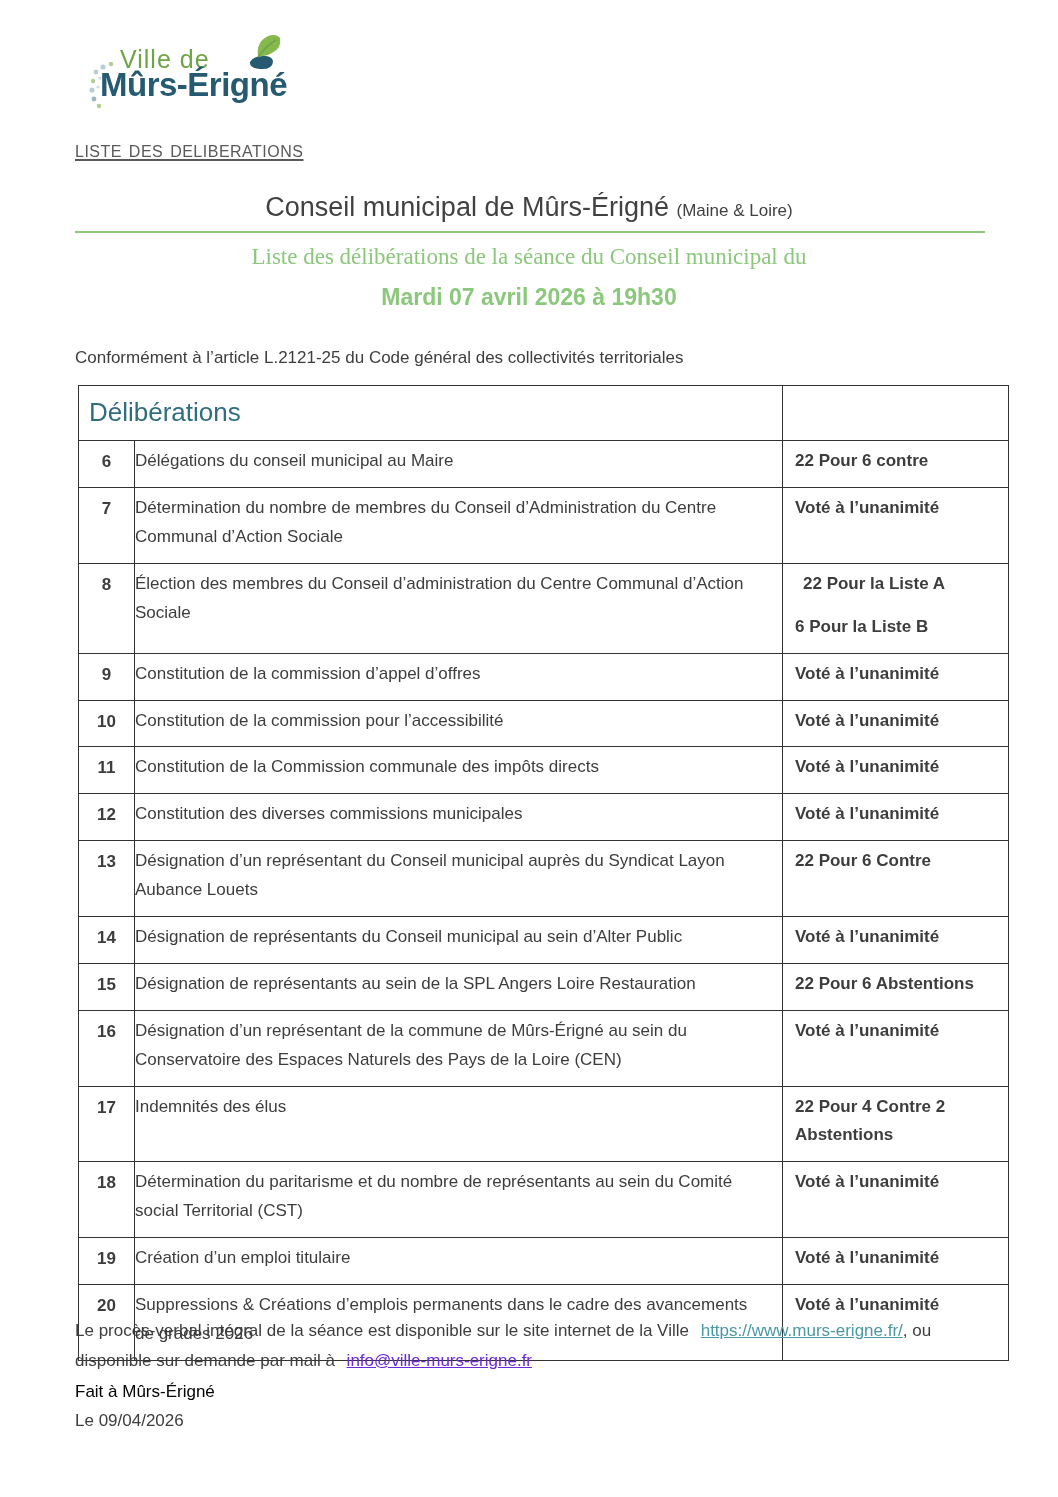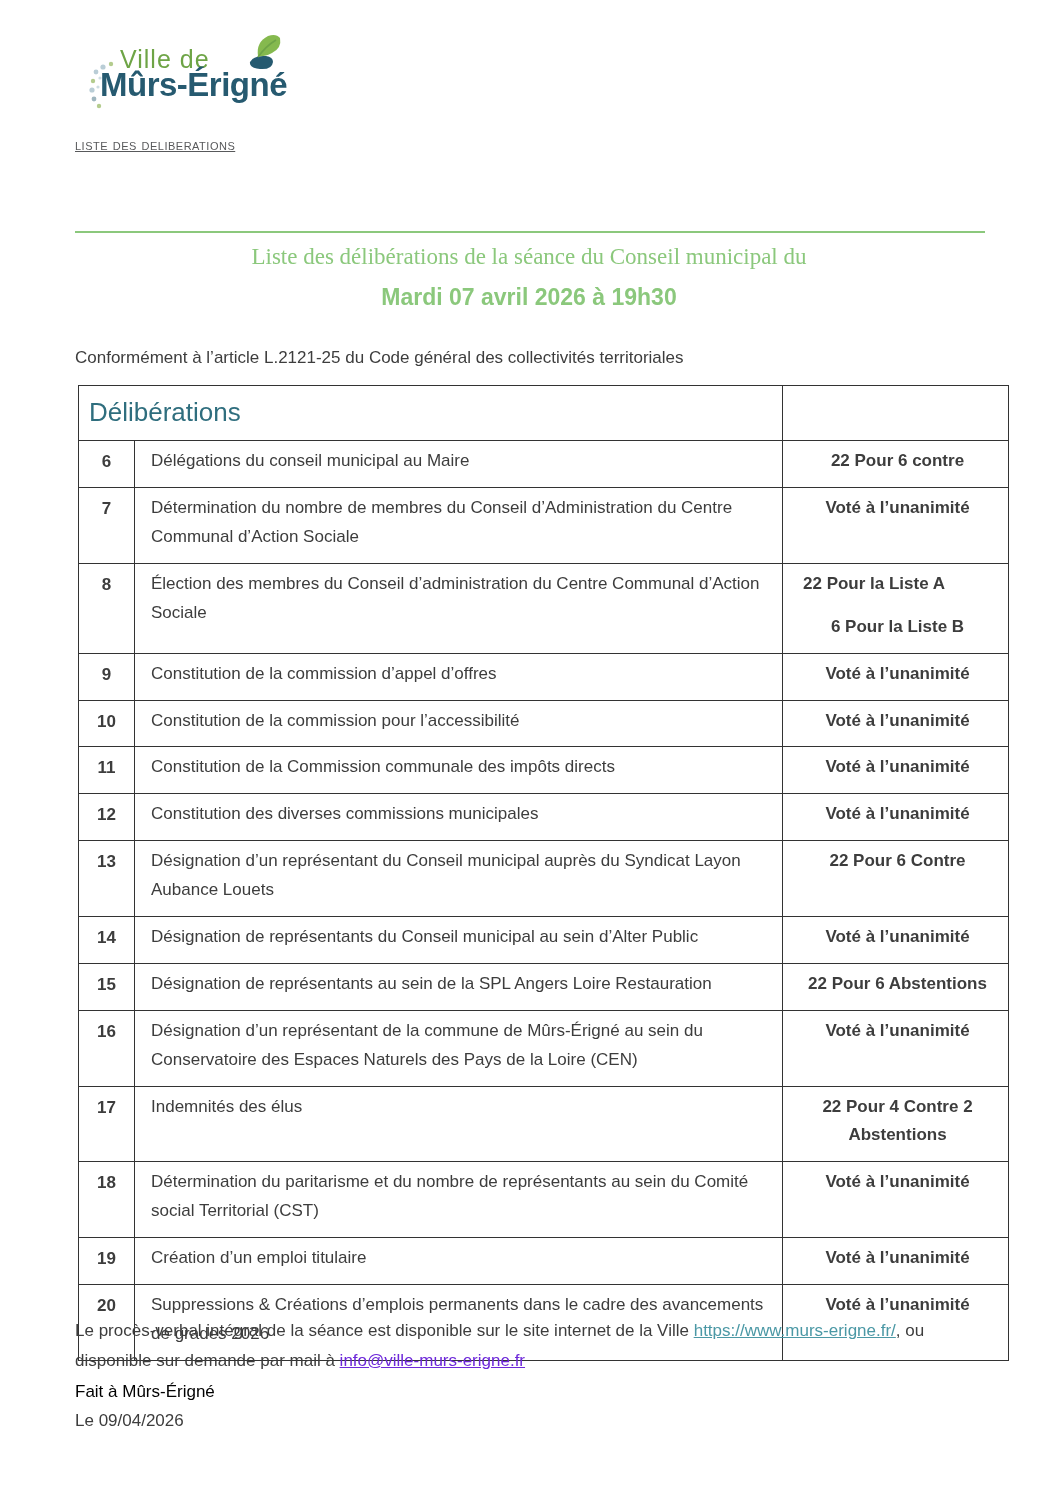--- a/index.html
+++ b/index.html
@@ -23,21 +23,21 @@
   }
   .logo-leaf{position:absolute;left:148px;top:-8px;}
   .logo-name{
     position:absolute;left:12px;top:26px;
     font-size:33px;font-weight:700;letter-spacing:-0.5px;
     color:var(--logo-teal,#265a70);
   }
   
   .doc-link{
     position:absolute;left:75px;top:136px;
-    font-size:15px;letter-spacing:0.5px;
+    font-size:23px;letter-spacing:0.5px;
     font-variant:small-caps;text-transform:lowercase;
     text-decoration:underline;color:#58595b;
   }
   .title{
     position:absolute;left:0;top:192px;width:100%;
     text-align:center;font-size:27px;font-weight:400;color:#414042;
   }
   .title .region{font-size:17px;font-weight:400;color:#414042;}
   .title-rule{
     position:absolute;left:75px;top:231px;width:910px;height:0;
@@ -68,30 +68,30 @@
     border:1px solid #333333;
     vertical-align:top;line-height:1.7;
   }
   td.thead{
     font-size:26px;color:var(--header-teal,#2f6e7e);
     padding:4px 8px 6px 10px;height:32px;font-weight:400;
   }
   td.num{
     text-align:center;font-weight:700;padding:7px 2px 10px;
   }
-  td.label{padding:6px 14px 11px 16px;}
+  td.label{padding:6px 14px 11px 0;}
   td.result{font-weight:700;padding:6px 8px 11px 12px;}
   td.result p{margin:0 0 14px 8px;}
-  td.result p:last-child{margin:0;text-align:center;}
+  td.result p:last-child{margin:0;}
   
   .closing{
     position:absolute;left:75px;top:1316px;width:905px;
     font-size:17px;line-height:1.75;color:#3d3d3d;
   }
-  .closing a{cursor:pointer;}
+  .closing a{cursor:pointer;margin-left:7px;}
   .link-web{color:var(--link-teal,#4b98a5);text-decoration:underline;}
   .link-mail{color:#6d28d9;text-decoration:underline;}
   .place-line{position:absolute;left:75px;top:1382px;font-size:17px;color:#000000;}
   .date-line{position:absolute;left:75px;top:1411px;font-size:17px;color:#3d3d3d;}
 </style>
 </head>
 <body>
 
 <div class="page" style="--logo-green: #6ea446; --logo-teal: #265a70; --accent-green: #8bc87c; --header-teal: #2f6e7e; --link-teal: #4b98a5; --text: #3d3d3d;">
 
@@ -111,20 +111,21 @@
     <svg class="logo-leaf" width="48" height="44" viewBox="0 0 48 44">
       <path d="M14 30 Q13 36 24 37 Q36 38 37 30 Q37 25 30 24 Q18 23 14 30 Z" fill="#265a70"></path>
       <path d="M22 24 Q20 10 32 4 Q40 1 44 6 Q46 16 36 21 Q28 25 22 24 Z" fill="#85b94e"></path>
       <path d="M22 25 Q30 14 40 8" stroke="#6ea446" stroke-width="1.6" fill="none"></path>
     </svg>
     <span class="logo-name">Mûrs-Érigné</span>
   </div>
 
   <a class="doc-link">Liste des deliberations</a>
 
+  <div class="title"><span>Conseil municipal de Mûrs-Érigné </span><span class="region">(Maine &amp; Loire)</span></div>
   <div class="title-rule"></div>
   <div class="subtitle">Liste des délibérations de la séance du Conseil municipal du</div>
   <div class="session-date">Mardi 07 avril 2026 à 19h30</div>
 
   <div class="intro">Conformément à l’article L.2121-25 du Code général des collectivités territoriales</div>
 
   <table class="delib">
     <colgroup>
         <col class="c-num">
         <col class="c-label">

